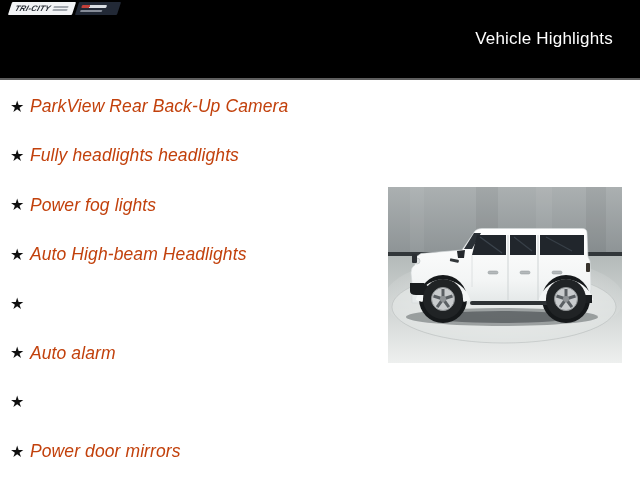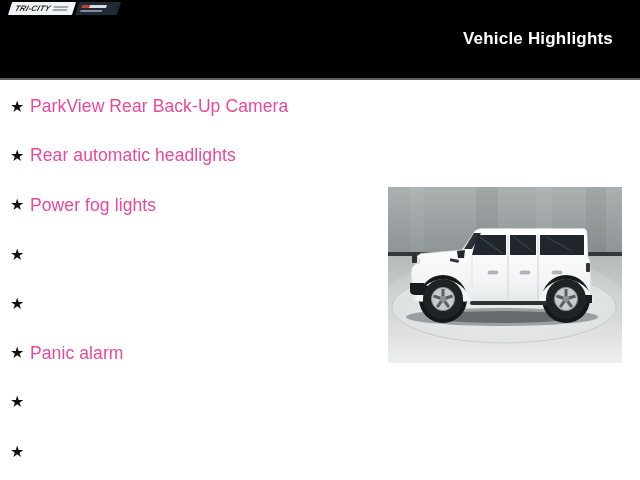--- a/index.html
+++ b/index.html
@@ -7,21 +7,21 @@
   .page { position:relative; width:640px; height:480px; background:#ffffff; overflow:hidden; }
 
   
   .topbar {
     position:absolute; left:0; top:0; width:640px; height:78px;
     background:#000000; border-bottom:2px solid #5e5e5e;
     display:flex; align-items:center; justify-content:flex-end;
     box-sizing:content-box;
   }
   .page-title {
-    margin:0 27px 0 0; color:#ffffff; font-size:17px; font-weight:700;
+    margin:0 27px 0 0; color:#ffffff; font-size:17px; font-weight:400;
     letter-spacing:0.2px;
   }
 
   
   .logo { position:absolute; left:10px; top:2px; height:13px; display:flex; align-items:stretch; }
   .logo-plate {
     background:#f2f3f5; transform:skewX(-18deg);
     display:flex; align-items:center; gap:3px; padding:0 6px 0 5px;
     border-radius:1px;
   }
@@ -34,21 +34,21 @@
     border-radius:1px;
   }
   .badge-row1 { width:25px; height:2.5px; border-radius:1px;
     background:linear-gradient(90deg,#c2403a 0 8px,#d9dde3 8px 100%); }
   .badge-row2 { width:22px; height:2px; border-radius:1px; background:#868c98; }
 
   
   .hl-list { list-style:none; margin:0; padding:0; position:absolute; left:10px; top:82px; }
   .hl { height:49.3px; display:flex; align-items:center; }
   .star { width:20px; font-size:16px; color:#0f0f0f; line-height:1; }
-  .hl-text { font-size:17.5px; color:#ec4899; letter-spacing:0.1px; }
+  .hl-text { font-size:17.5px; color:#c2410c; letter-spacing:0.1px;font-style:italic; }
 
   
   .photo { position:absolute; left:388px; top:187px; width:234px; height:176px; margin:0; overflow:hidden; }
 </style>
 </head>
 <body>
 
 <div class="page">
 
   <header class="topbar">
@@ -69,47 +69,49 @@
   </header>
 
   <ul class="hl-list">
   <li class="hl">
     <span class="star">★</span>
     <span class="hl-text">ParkView Rear Back-Up Camera</span>
   </li>
 
   <li class="hl">
     <span class="star">★</span>
-    <span class="hl-text">Rear automatic headlights</span>
+    <span class="hl-text">Fully headlights headlights</span>
   </li>
 
   <li class="hl">
     <span class="star">★</span>
     <span class="hl-text">Power fog lights</span>
   </li>
 
   <li class="hl">
     <span class="star">★</span>
-  </li>
-
-  <li class="hl">
-    <span class="star">★</span>
-  </li>
-
-  <li class="hl">
-    <span class="star">★</span>
-    <span class="hl-text">Panic alarm</span>
-  </li>
-
-  <li class="hl">
-    <span class="star">★</span>
-  </li>
-
-  <li class="hl">
-    <span class="star">★</span>
+    <span class="hl-text">Auto High-beam Headlights</span>
+  </li>
+
+  <li class="hl">
+    <span class="star">★</span>
+  </li>
+
+  <li class="hl">
+    <span class="star">★</span>
+    <span class="hl-text">Auto alarm</span>
+  </li>
+
+  <li class="hl">
+    <span class="star">★</span>
+  </li>
+
+  <li class="hl">
+    <span class="star">★</span>
+    <span class="hl-text">Power door mirrors</span>
   </li>
 </ul>
 
   <figure class="photo" aria-label="White four-door Jeep Wrangler, side profile, gray studio background">
     <svg viewBox="0 0 234 176" width="234" height="176" xmlns="http://www.w3.org/2000/svg">
       <defs>
         <linearGradient id="wallG" x1="0" y1="0" x2="0" y2="1">
           <stop offset="0" stop-color="#abb0b1"></stop>
             <stop offset="1" stop-color="#8d9395"></stop>
         </linearGradient>

